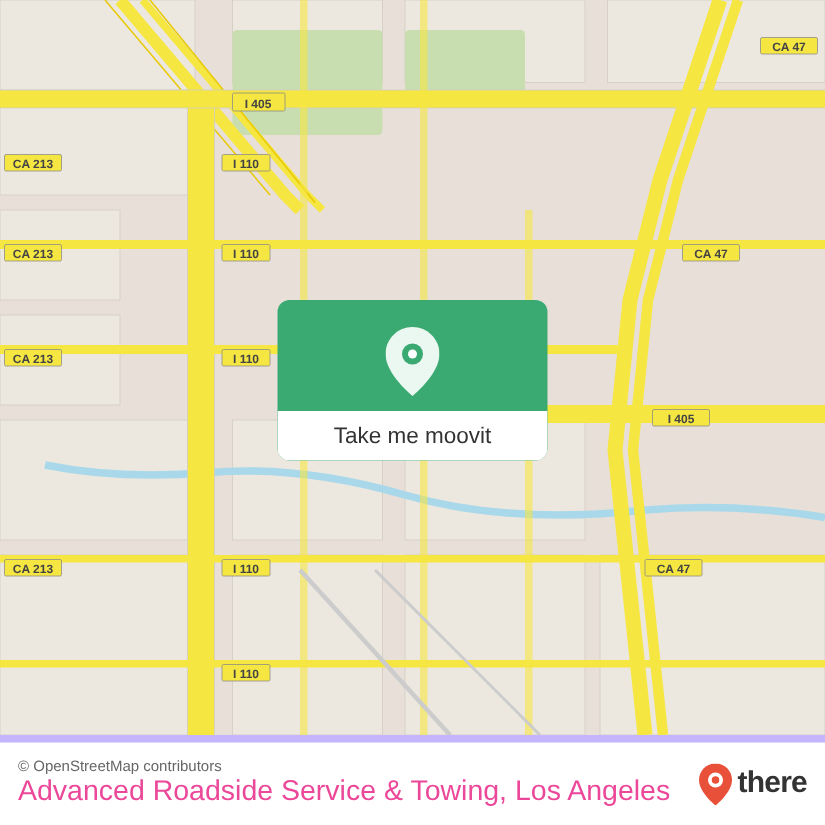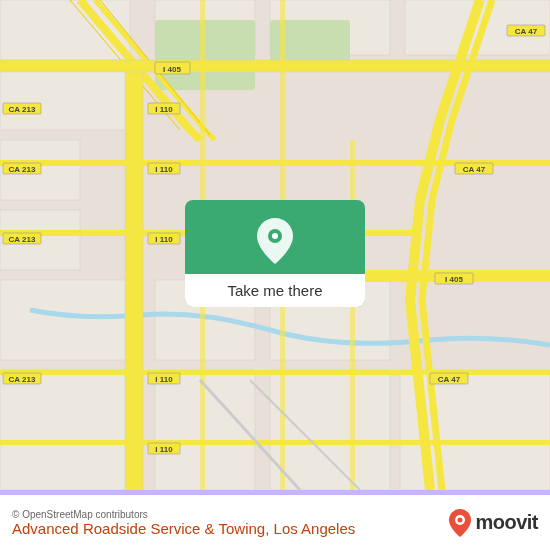--- a/index.html
+++ b/index.html
@@ -35,22 +35,22 @@
       display: flex;
       flex-direction: column;
     }
 
     #attribution {
       font-size: 10px;
       color: #666;
     }
 
     #business-name {
-      font-size: 15px;
-      color: #c2410c;
+      font-size: 19px;
+      color: #ec4899;
       font-weight: 400;
     }
 
     #moovit-logo {
       display: flex;
       align-items: center;
       gap: 4px;
     }
 
     .moovit-text {
@@ -207,31 +207,31 @@
 
   <button id="take-me-there-btn">
     <div class="btn-icon-area">
 
       <svg width="36" height="46" viewBox="0 0 36 46">
         <path d="M18 0 C8.06 0 0 8.06 0 18 C0 31.5 18 46 18 46 C18 46 36 31.5 36 18 C36 8.06 27.94 0 18 0 Z" fill="white" opacity="0.9"></path>
         <circle cx="18" cy="18" r="7" fill="#3aaa72"></circle>
         <circle cx="18" cy="18" r="3" fill="white"></circle>
       </svg>
     </div>
-    <div class="btn-label-area">Take me there</div>
+    <div class="btn-label-area">Take me moovit</div>
   </button>
 </div>
 
 <div id="bottom-bar">
   <div id="bottom-bar-left">
     <span id="attribution">© OpenStreetMap contributors</span>
     <span id="business-name">Advanced Roadside Service &amp; Towing, Los Angeles</span>
   </div>
   <div id="moovit-logo">
 
     <svg width="22" height="28" viewBox="0 0 22 28">
       <path d="M11 0 C4.93 0 0 4.93 0 11 C0 19.25 11 28 11 28 C11 28 22 19.25 22 11 C22 4.93 17.07 0 11 0 Z" fill="#e8503a"></path>
       <circle cx="11" cy="11" r="5" fill="white"></circle>
       <circle cx="11" cy="11" r="2.5" fill="#e8503a"></circle>
     </svg>
-    <span class="moovit-text">moovit</span>
+    <span class="moovit-text">there</span>
   </div>
 </div>
 
 </body></html>

